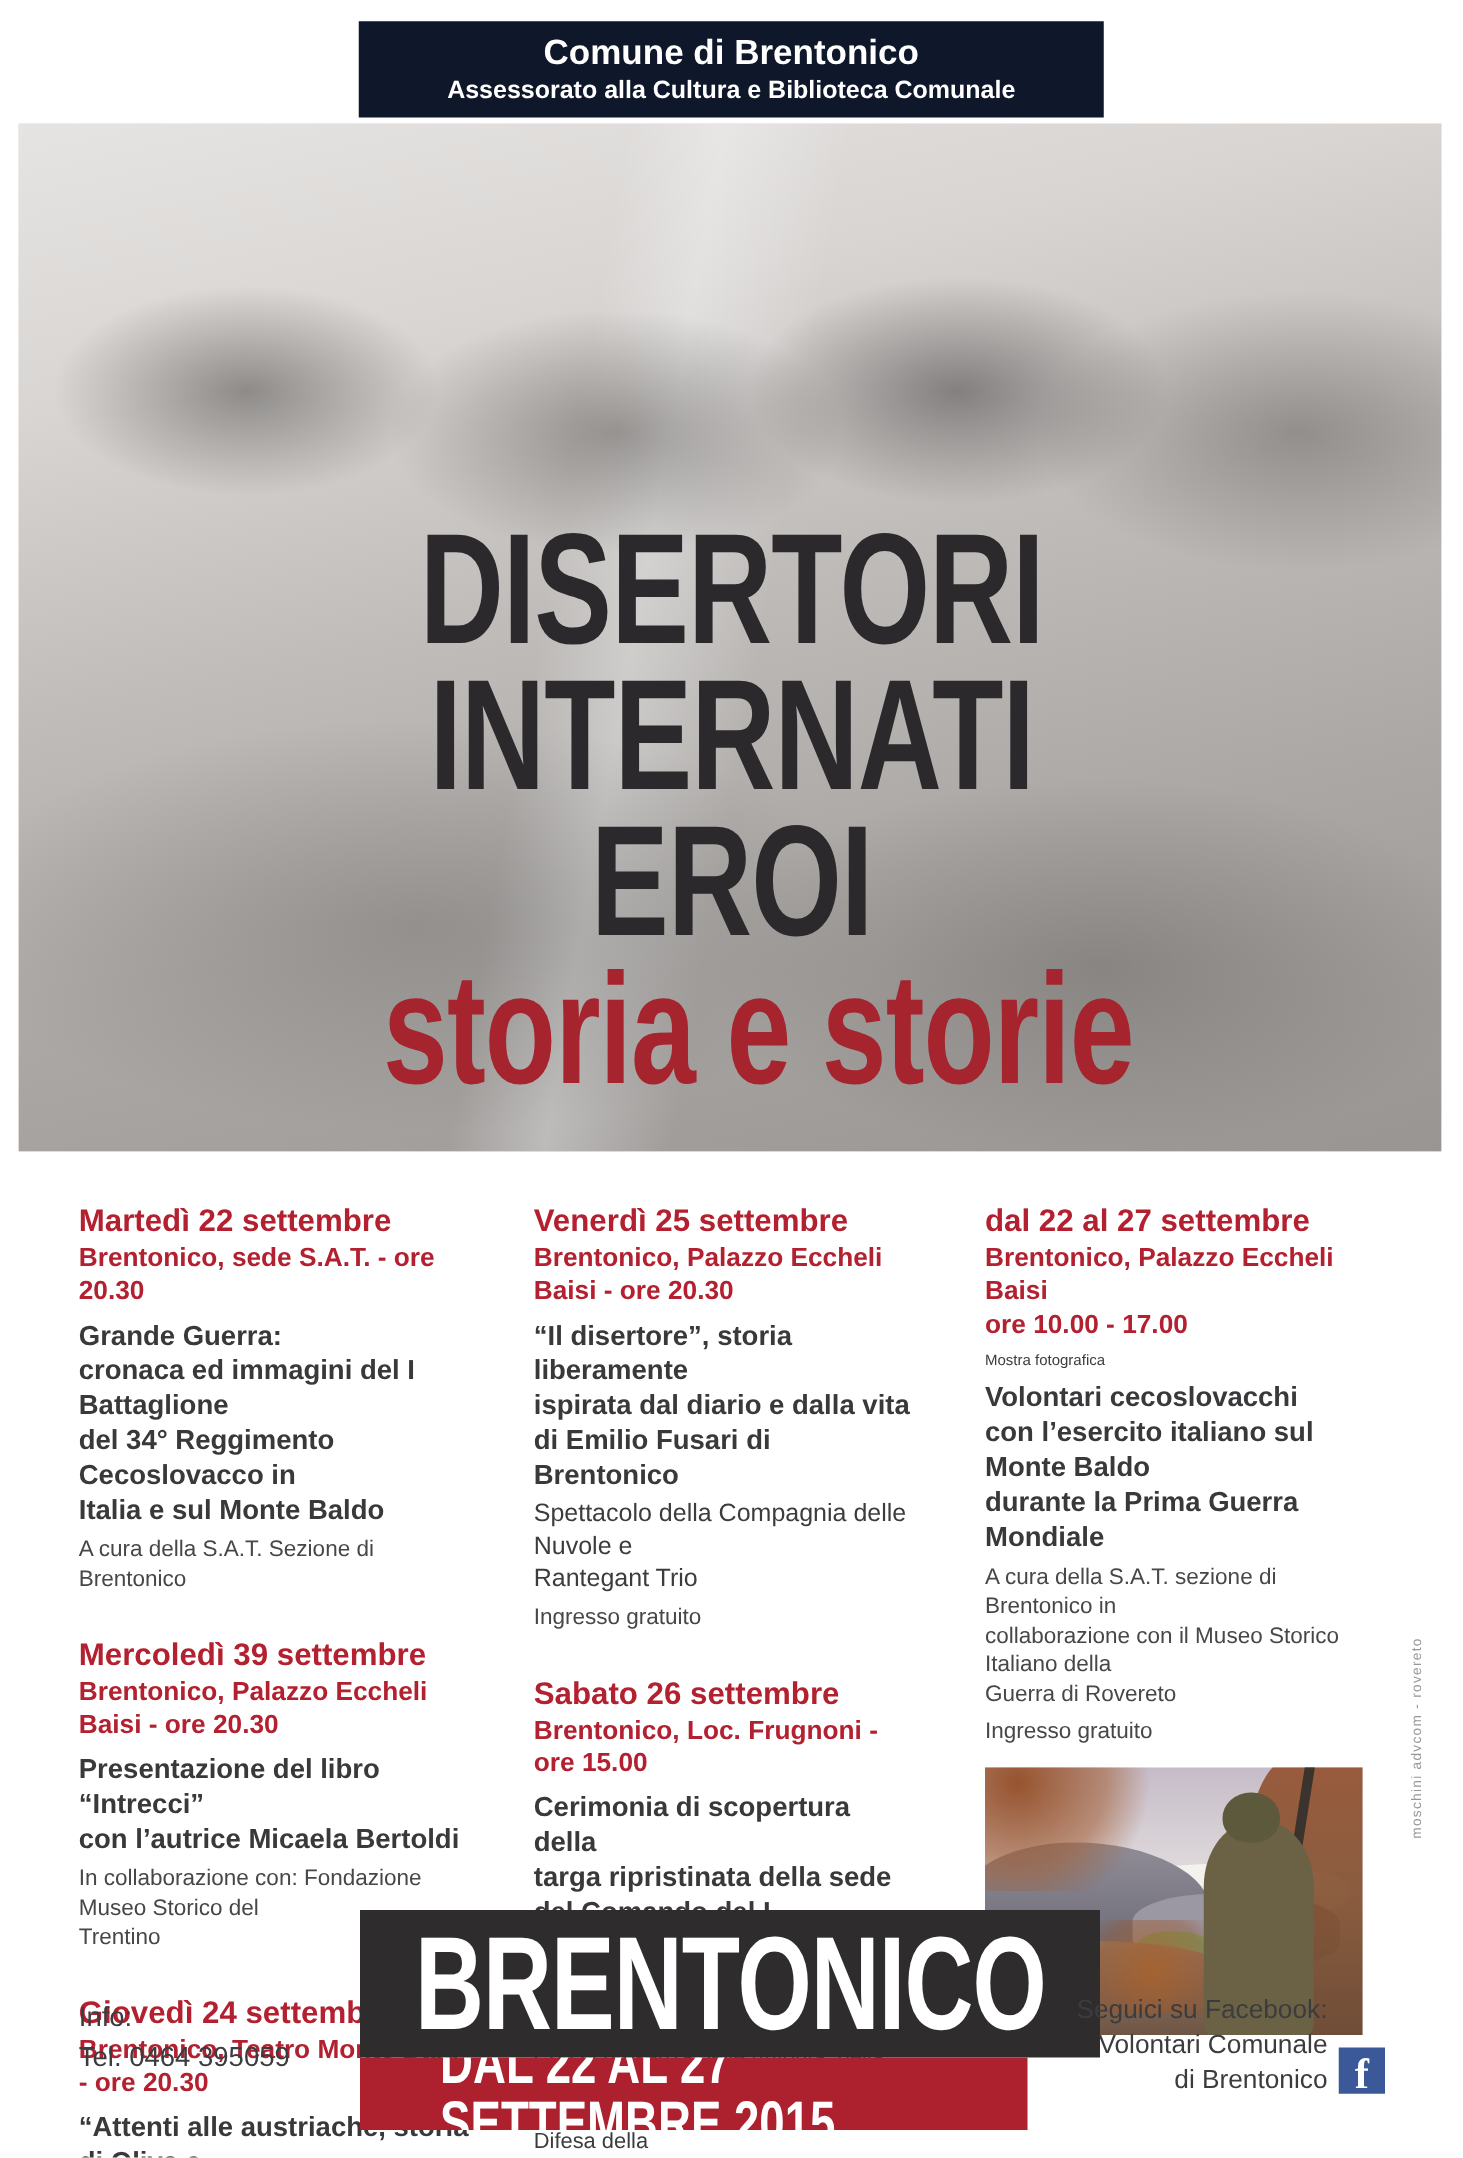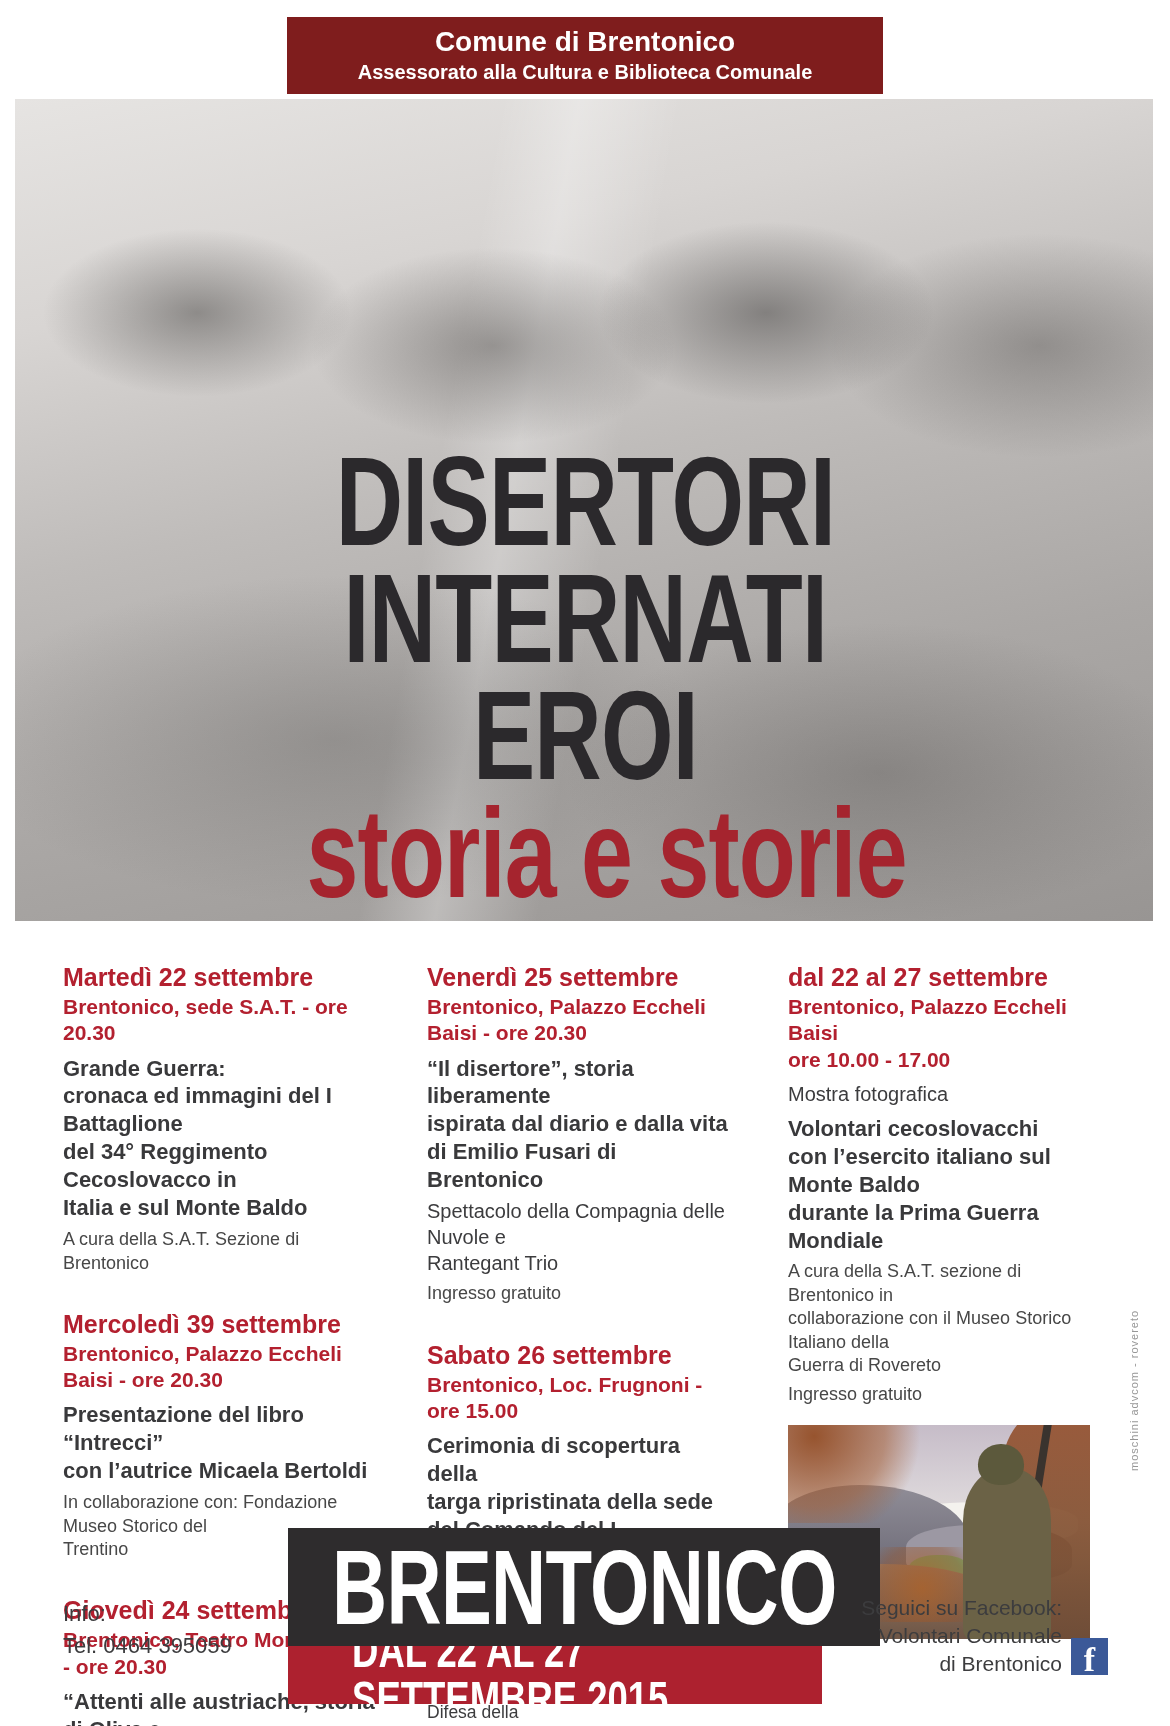--- a/index.html
+++ b/index.html
@@ -3,62 +3,62 @@
 <meta charset="utf-8">
 <style>
   html,body{margin:0;padding:0;}
   body{
     width:1170px;height:1726px;position:relative;background:#ffffff;
     font-family:"Liberation Sans",sans-serif;color:#3c3c3e;overflow:hidden;
   }
   
   .top-banner{
     position:absolute;left:287px;top:17px;width:596px;height:77px;
-    background:#7f1d1d;color:#fff;display:flex;flex-direction:column;
+    background:#0f172a;color:#fff;display:flex;flex-direction:column;
     align-items:center;justify-content:center;text-align:center;
   }
   .top-banner .l1{font-size:28px;font-weight:bold;line-height:1.15;}
   .top-banner .l2{font-size:20px;font-weight:bold;line-height:1.3;}
   
   .hero-photo{
     position:absolute;left:15px;top:99px;width:1138px;height:822px;
     background-color:#c2bfbd;
     background-image:
       radial-gradient(ellipse 220px 120px at 16% 26%, rgba(70,68,66,.50), transparent 70%),
       radial-gradient(ellipse 260px 140px at 42% 30%, rgba(75,72,70,.45), transparent 70%),
       radial-gradient(ellipse 240px 130px at 66% 26%, rgba(60,58,57,.50), transparent 70%),
       radial-gradient(ellipse 300px 160px at 90% 30%, rgba(80,77,75,.42), transparent 70%),
       radial-gradient(ellipse 500px 220px at 28% 78%, rgba(92,90,88,.32), transparent 75%),
       radial-gradient(ellipse 420px 200px at 76% 82%, rgba(86,83,81,.36), transparent 75%),
       linear-gradient(100deg, transparent 38%, rgba(255,255,255,.30) 44%, transparent 52%),
       linear-gradient(168deg,#e6e4e2 0%,#d8d5d3 22%,#bfbcba 45%,#aaa7a5 70%,#989593 100%);
   }
   
-  .hero-title-wrap{position:absolute;left:0;top:443px;width:1170px;text-align:center;text-decoration:underline;}
+  .hero-title-wrap{position:absolute;left:0;top:412px;width:1170px;text-align:center;text-decoration:underline;}
   .hero-main{
     display:inline-block;white-space:pre-line;font-weight:bold;
     font-size:126px;line-height:.93;letter-spacing:-1px;color:#2b292c;
     transform:scaleX(.74);transform-origin:50% 0;
   }
   .hero-sub{
     display:block;margin-top:2px;padding-left:43px;
   }
   .hero-sub span{
     display:inline-block;font-weight:bold;font-size:126px;line-height:.9;
     letter-spacing:-1px;color:#a5242e;transform:scaleX(.74);transform-origin:50% 0;
   }
   
   .col{position:absolute;top:962px;}
   .col1{left:63px;width:318px;}
   .col2{left:427px;width:302px;}
   .col3{left:788px;width:304px;}
   .ev{margin-bottom:34px;}
   .ev-date{color:#b3202f;font-weight:bold;font-size:25px;line-height:1.2;}
   .ev-venue{color:#b3202f;font-weight:bold;font-size:21px;line-height:1.25;white-space:pre-line;margin-top:2px;}
-  .ev-intro{font-size:20px;line-height:1.3;margin-top:8px;color:#3c3c3e;}
+  .ev-intro{font-size:12px;line-height:1.3;margin-top:8px;color:#3c3c3e;}
   .ev-title{font-weight:bold;font-size:22px;line-height:1.27;color:#39393b;white-space:pre-line;margin-top:8px;}
   .ev-body{font-size:20px;line-height:1.3;color:#3c3c3e;white-space:pre-line;margin-top:4px;}
   .ev-body.small{font-size:17.5px;line-height:1.28;margin-top:6px;}
   .ev-note{font-size:18px;line-height:1.3;color:#474747;white-space:pre-line;margin-top:6px;}
   
   .painting{position:relative;width:302px;height:214px;margin-top:18px;overflow:hidden;background:#d8d2d6;}
   .p-sky{position:absolute;inset:0;background:linear-gradient(180deg,#c6bcc8 0%,#d8d2d7 28%,#e4dfdf 46%,#cfc9cc 62%,#c3bdc0 75%);}
   .p-snow{position:absolute;top:36%;left:28%;width:68%;height:20%;background:#f4f2ee;border-radius:55% 45% 40% 50%;}
   .p-mount{position:absolute;top:28%;left:-6%;width:66%;height:48%;background:linear-gradient(180deg,#908d97 0%,#6f6d79 80%);border-radius:45% 55% 15% 25%;}
   .p-mount2{position:absolute;top:47%;right:6%;width:55%;height:26%;background:#9c98a3;border-radius:40% 45% 30% 35%;}

